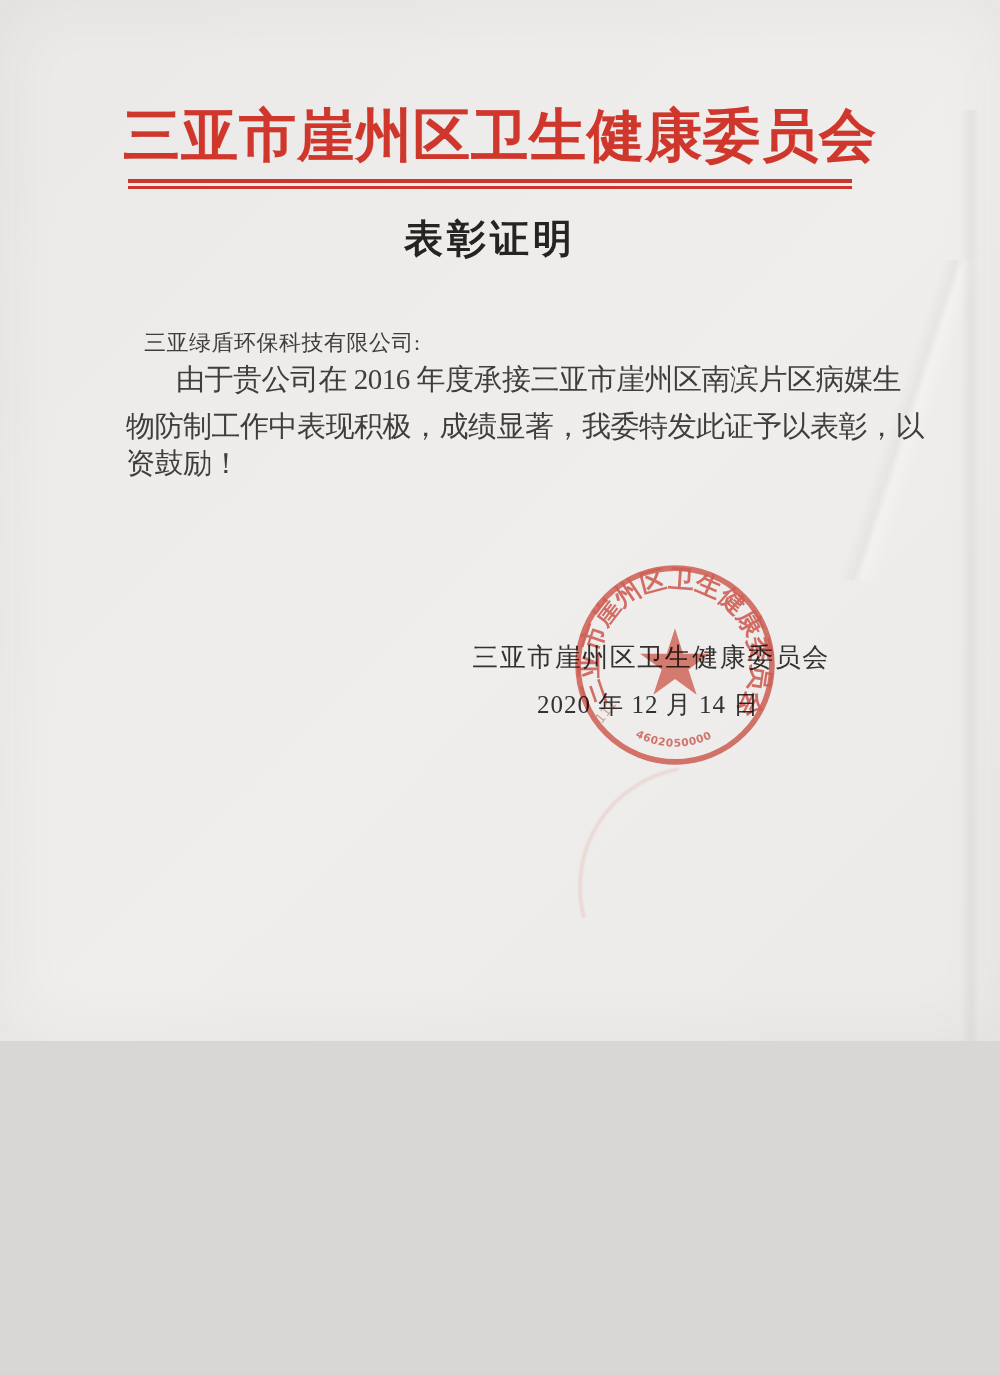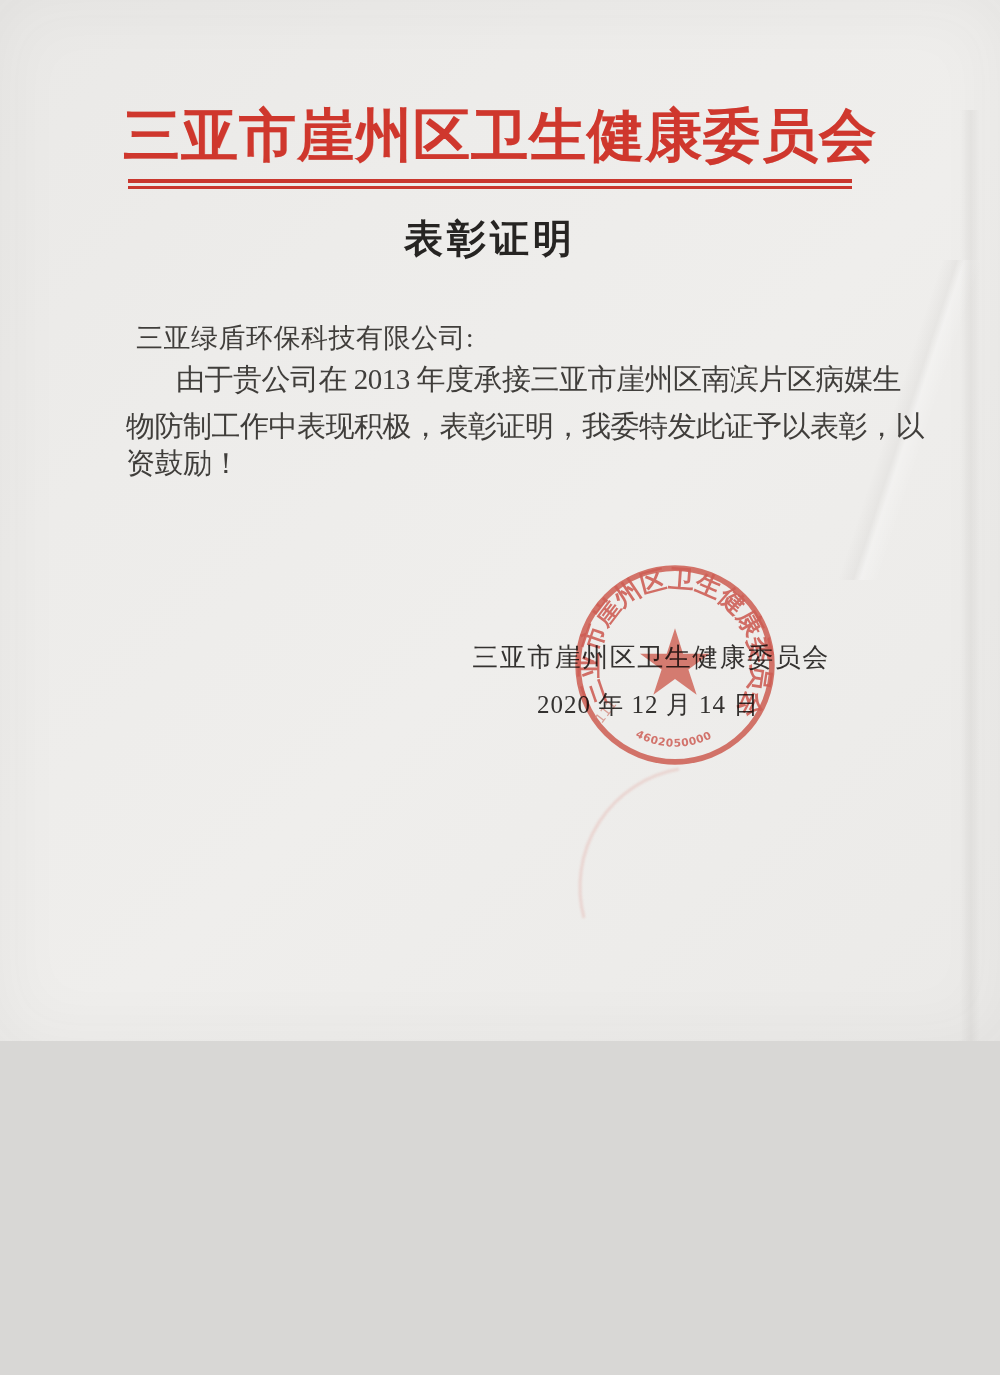--- a/index.html
+++ b/index.html
@@ -51,22 +51,22 @@
     position:absolute;left:490px;top:212px;
     transform:translateX(-50%);
     font-size:39px;font-weight:700;
     letter-spacing:4px;
     color:#262422;
     margin:0;white-space:nowrap;
   }
 
   .recipient{
     position:absolute;left:128px;top:312px;
-    font-size:27px;color:#403e3b;
-    letter-spacing:0.5px;margin:8px;white-space:nowrap;
+    font-size:22px;color:#403e3b;
+    letter-spacing:0.5px;margin:16px;white-space:nowrap;
   }
   .body-line{
     position:absolute;
     font-size:29px;color:#403e3b;
     letter-spacing:-0.5px;margin:0;white-space:nowrap;
   }
   .body-line.l1{left:176px;top:360px;}
   .body-line.l2{left:126px;top:407px;}
   .body-line.l3{left:126px;top:444px;}
 
@@ -107,22 +107,22 @@
 
   <h1 class="org-header">三亚市崖州区卫生健康委员会</h1>
 
   <div class="rule r1"></div>
   <div class="rule r2"></div>
 
   <h2 class="doc-title">表彰证明</h2>
 
   <p class="recipient">三亚绿盾环保科技有限公司:</p>
 
-  <p class="body-line l1">由于贵公司在 2013 年度承接三亚市崖州区南滨片区病媒生</p>
-  <p class="body-line l2">物防制工作中表现积极，表彰证明，我委特发此证予以表彰，以</p>
+  <p class="body-line l1">由于贵公司在 2016 年度承接三亚市崖州区南滨片区病媒生</p>
+  <p class="body-line l2">物防制工作中表现积极，成绩显著，我委特发此证予以表彰，以</p>
   <p class="body-line l3">资鼓励！</p>
 
   <div class="sig-org">三亚市崖州区卫生健康委员会</div>
   <div class="sig-date">2020 年 12 月 14 日</div>
 
   <svg class="ghost-stamp" viewBox="0 0 260 225">
     <path d="M 121 17 A 120 120 0 0 0 26 166" fill="none" stroke="rgba(219,118,108,0.38)" stroke-width="3"></path>
   </svg>
 
   <svg class="seal" viewBox="0 0 200 200">

